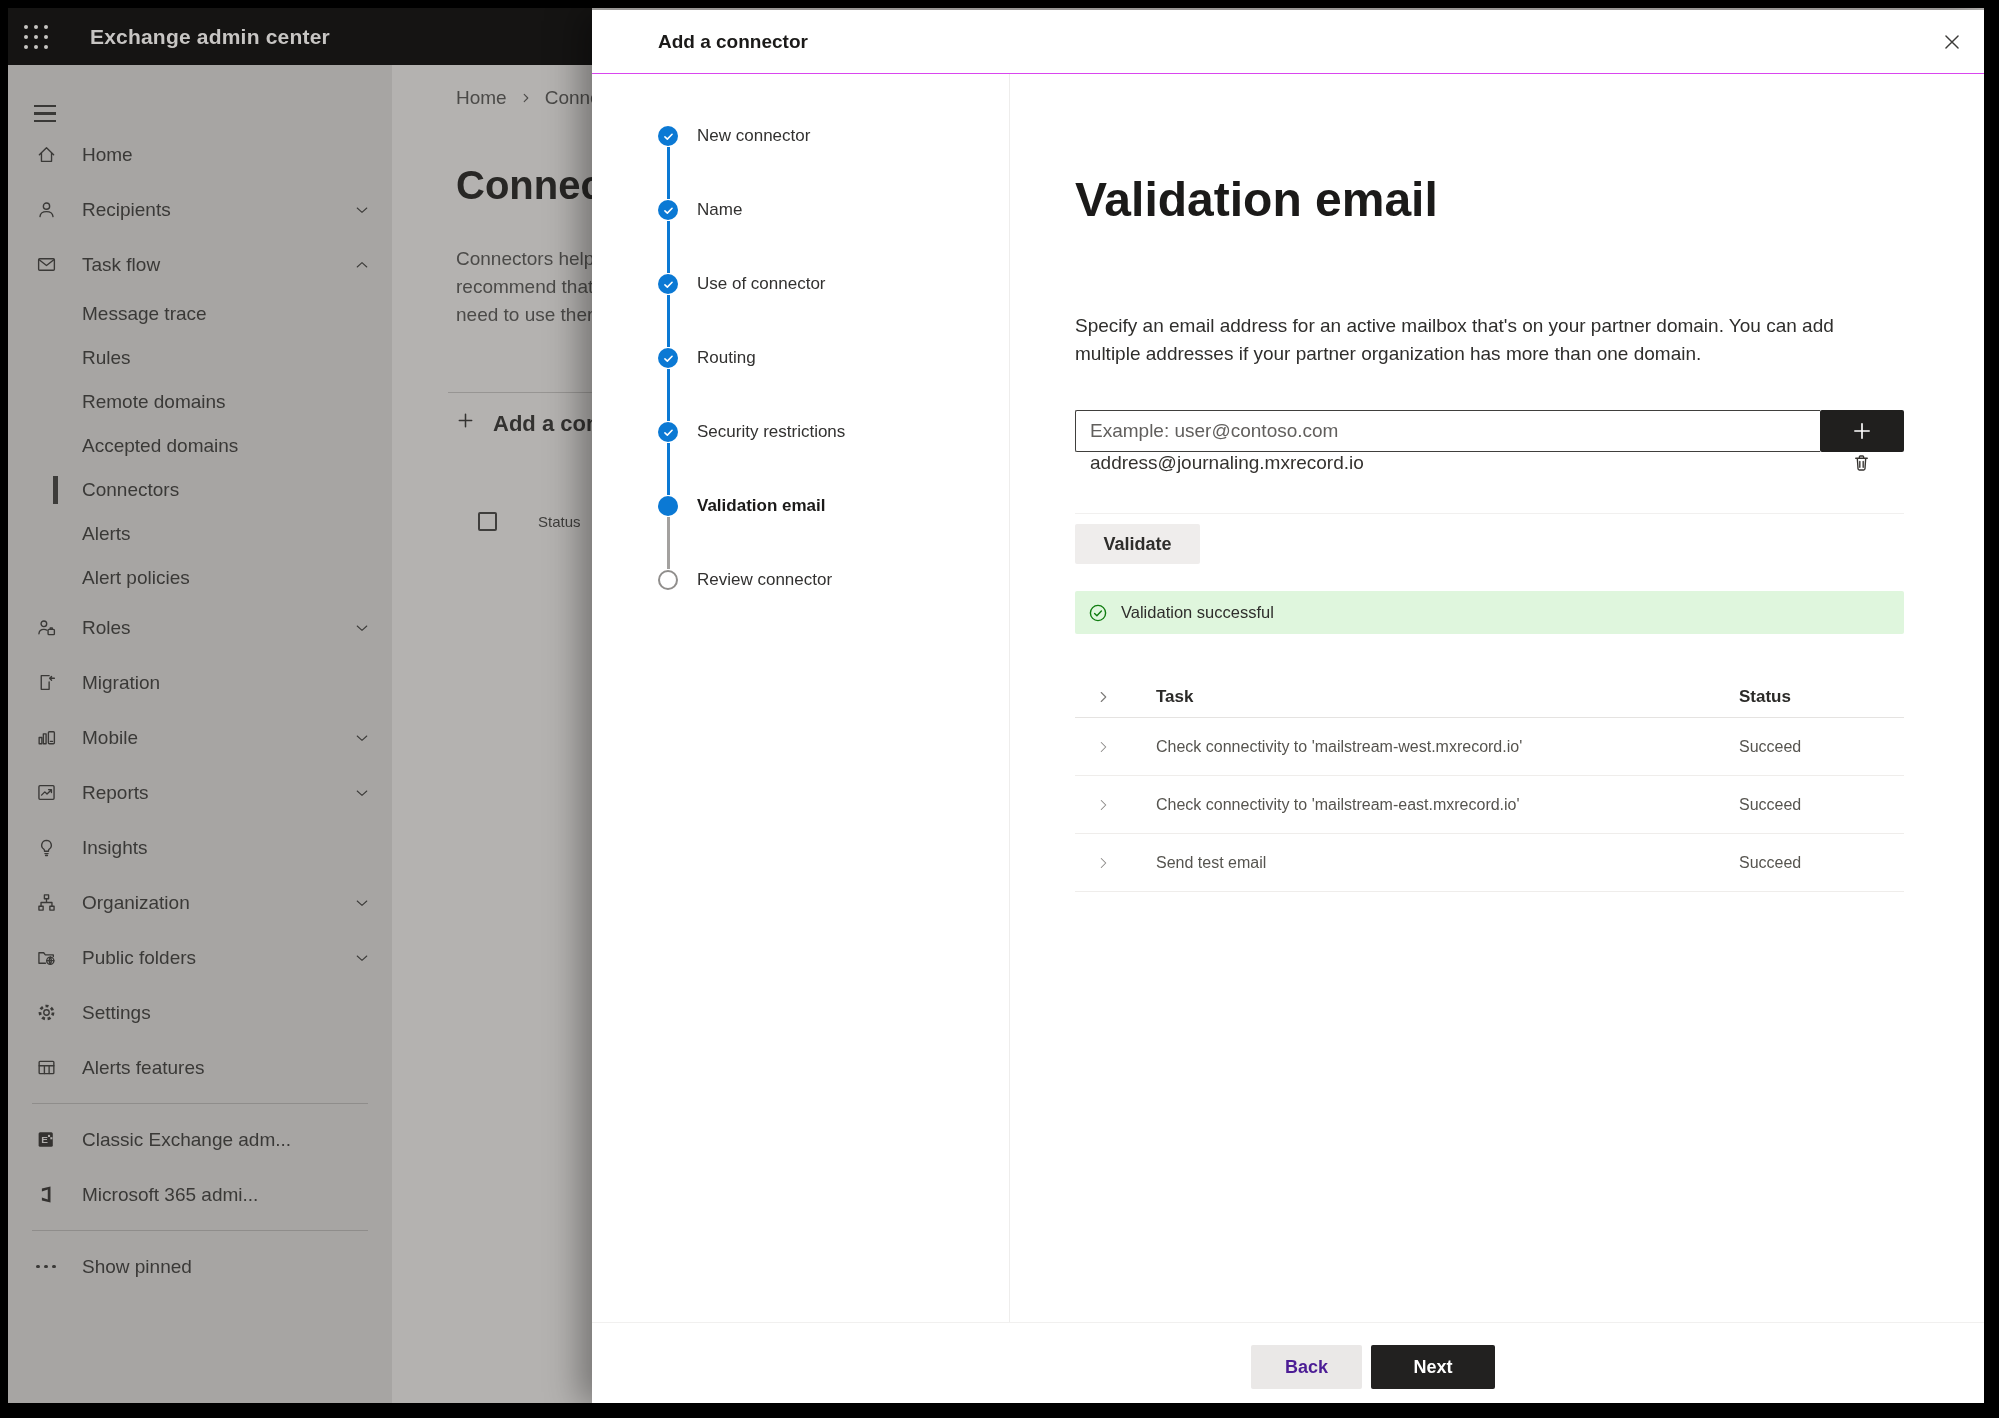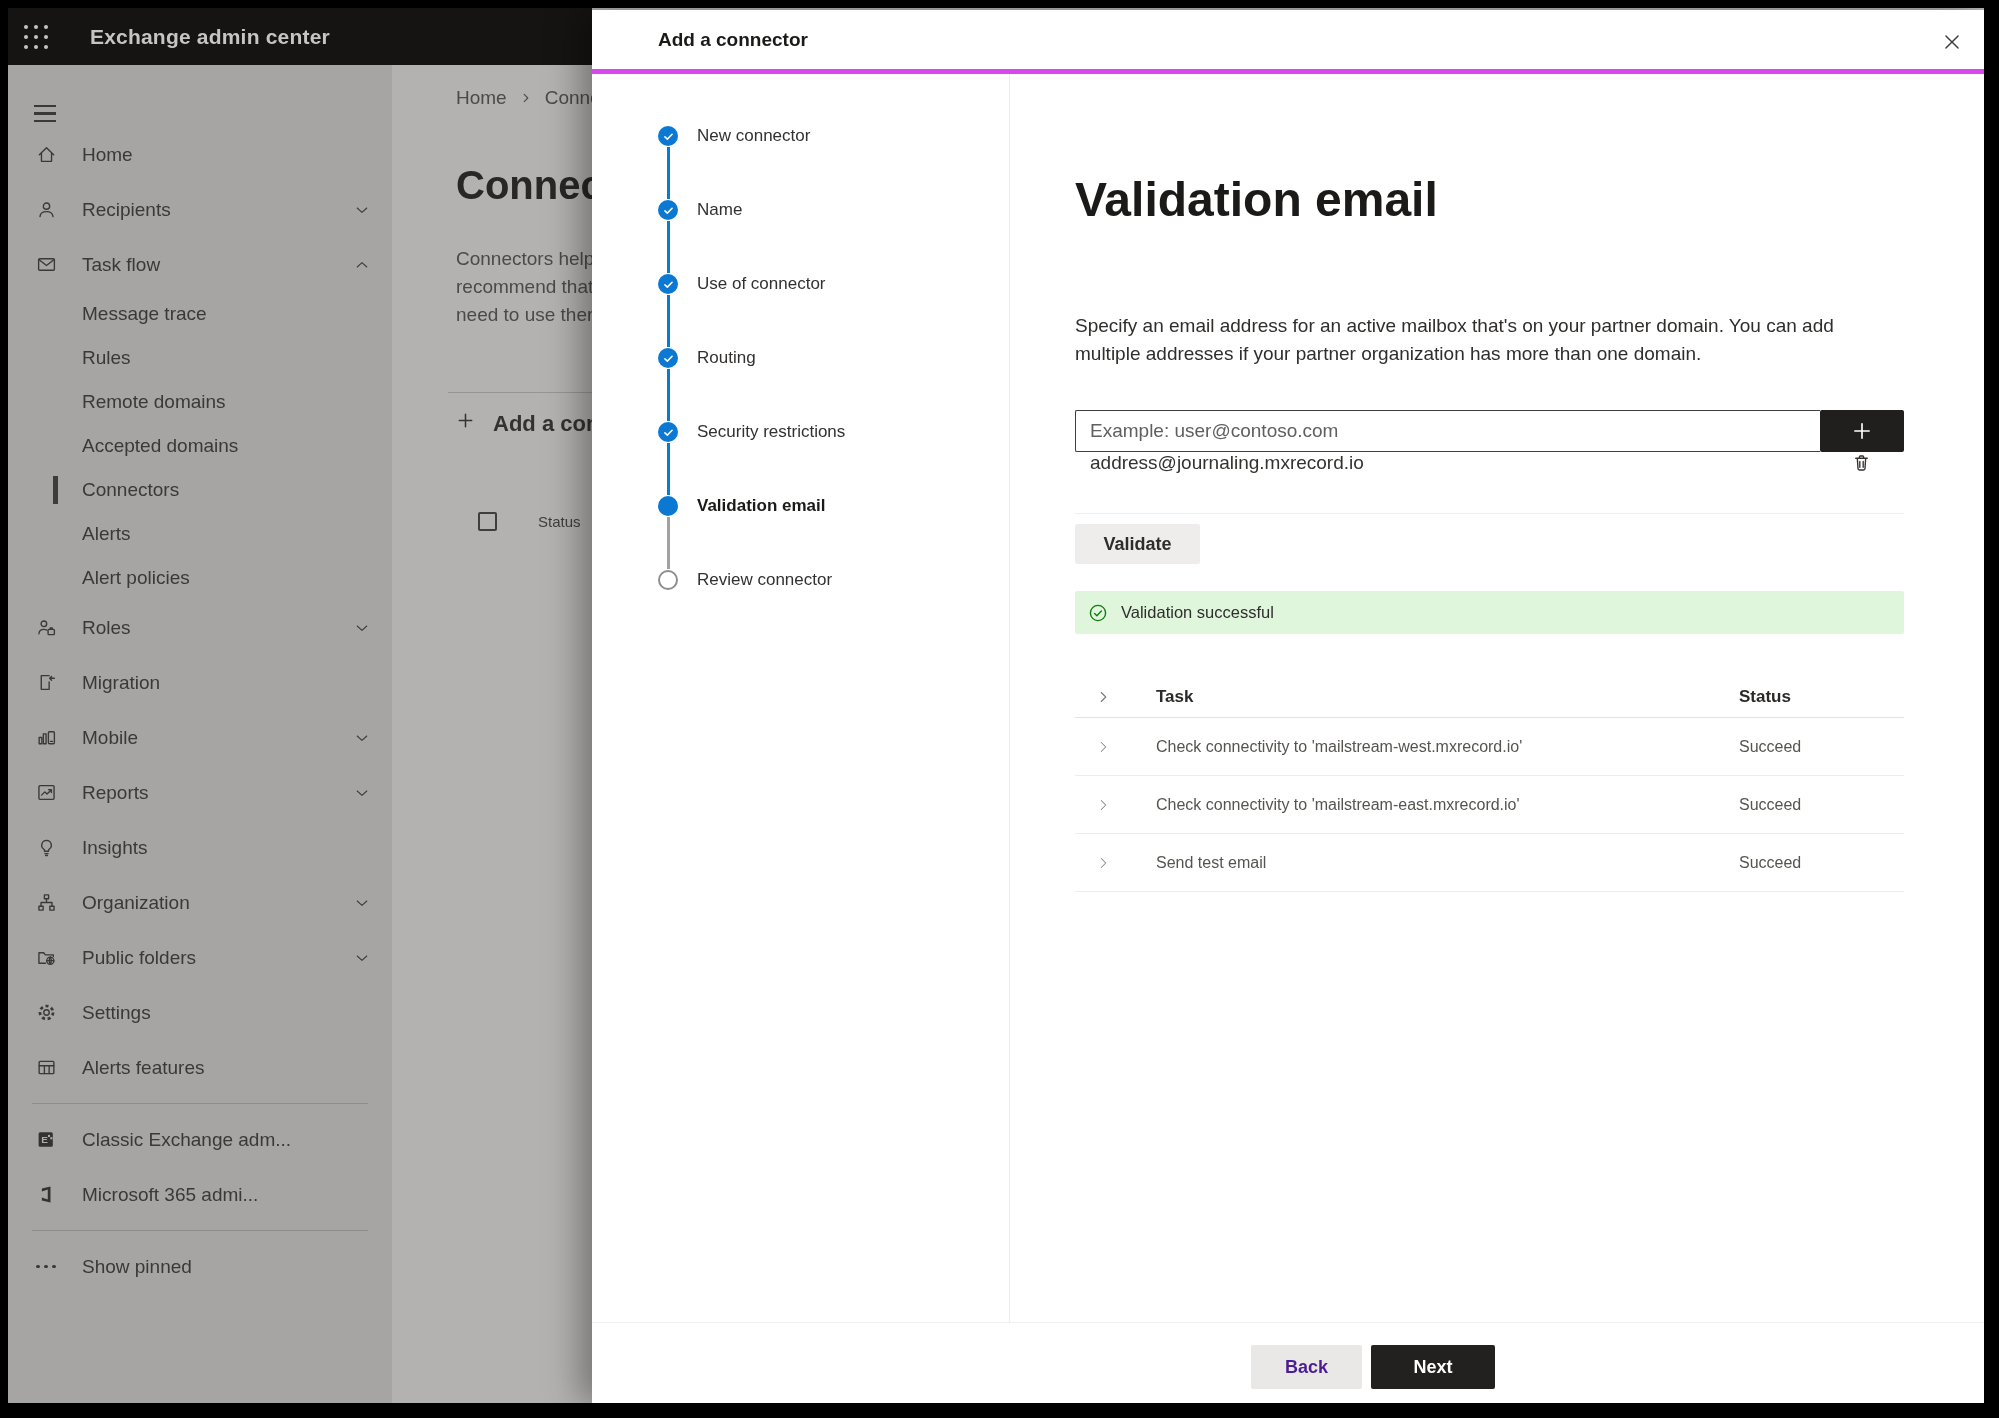--- a/index.html
+++ b/index.html
@@ -35,21 +35,21 @@
   .crumbs { position:absolute; left:64px; top:22px; display:flex; align-items:center; gap:13px; font-size:19px; color:#4b4a48; white-space:nowrap; }
   .bg-h1 { position:absolute; left:64px; top:98px; font-size:40px; font-weight:700; color:#282725; white-space:nowrap; }
   .bg-para { position:absolute; left:64px; top:180px; font-size:19px; line-height:28px; color:#4b4a48; white-space:nowrap; }
   .bg-div { position:absolute; left:56px; right:0; top:327px; height:1px; background:#979593; }
   .bg-add { position:absolute; left:64px; top:346px; height:28px; display:flex; align-items:flex-start; gap:18px; font-size:22px; font-weight:600; color:#333230; white-space:nowrap; cursor:pointer; }
   .bg-check { position:absolute; left:86px; top:447px; width:19px; height:19px; border:2px solid #3f3e3c; border-radius:2px; cursor:pointer; }
   .bg-status { position:absolute; left:146px; top:448px; font-size:15px; color:#3f3e3c; }
 
   
   .panel { position:absolute; left:584px; top:2px; right:0; bottom:0; background:#fff; box-shadow:-12px 0 32px rgba(0,0,0,.35); }
-  .p-head { position:absolute; left:0; top:0; right:0; height:64px; border-bottom:5px solid #d946ef; background:#fff; }
+  .p-head { position:absolute; left:0; top:0; right:0; height:64px; border-bottom:1px solid #d946ef; background:#fff; }
   .p-title { position:absolute; left:66px; top:50%; transform:translateY(-50%); font-size:19px; font-weight:700; color:#1b1a19; }
   .p-close { position:absolute; right:14px; top:14px; width:36px; height:36px; display:flex; align-items:center; justify-content:center; cursor:pointer; }
 
   .steps { position:absolute; left:0; top:64px; width:418px; bottom:81px; border-right:1px solid #eeedec; background:#fff; }
   .step { position:absolute; left:0; right:0; height:40px; cursor:pointer; }
   .s-circle { position:absolute; left:66px; top:50%; margin-top:-10px; width:20px; height:20px; border-radius:50%; display:flex; align-items:center; justify-content:center; }
   .s-circle.done, .s-circle.current { background:#0b79d4; }
   .s-circle.todo { background:#fff; border:2.5px solid #908e8c; }
   .s-label { position:absolute; left:105px; top:50%; transform:translateY(-50%); font-size:17px; color:#323130; white-space:nowrap; }
   .step.cur .s-label { font-weight:700; color:#1b1a19; }

